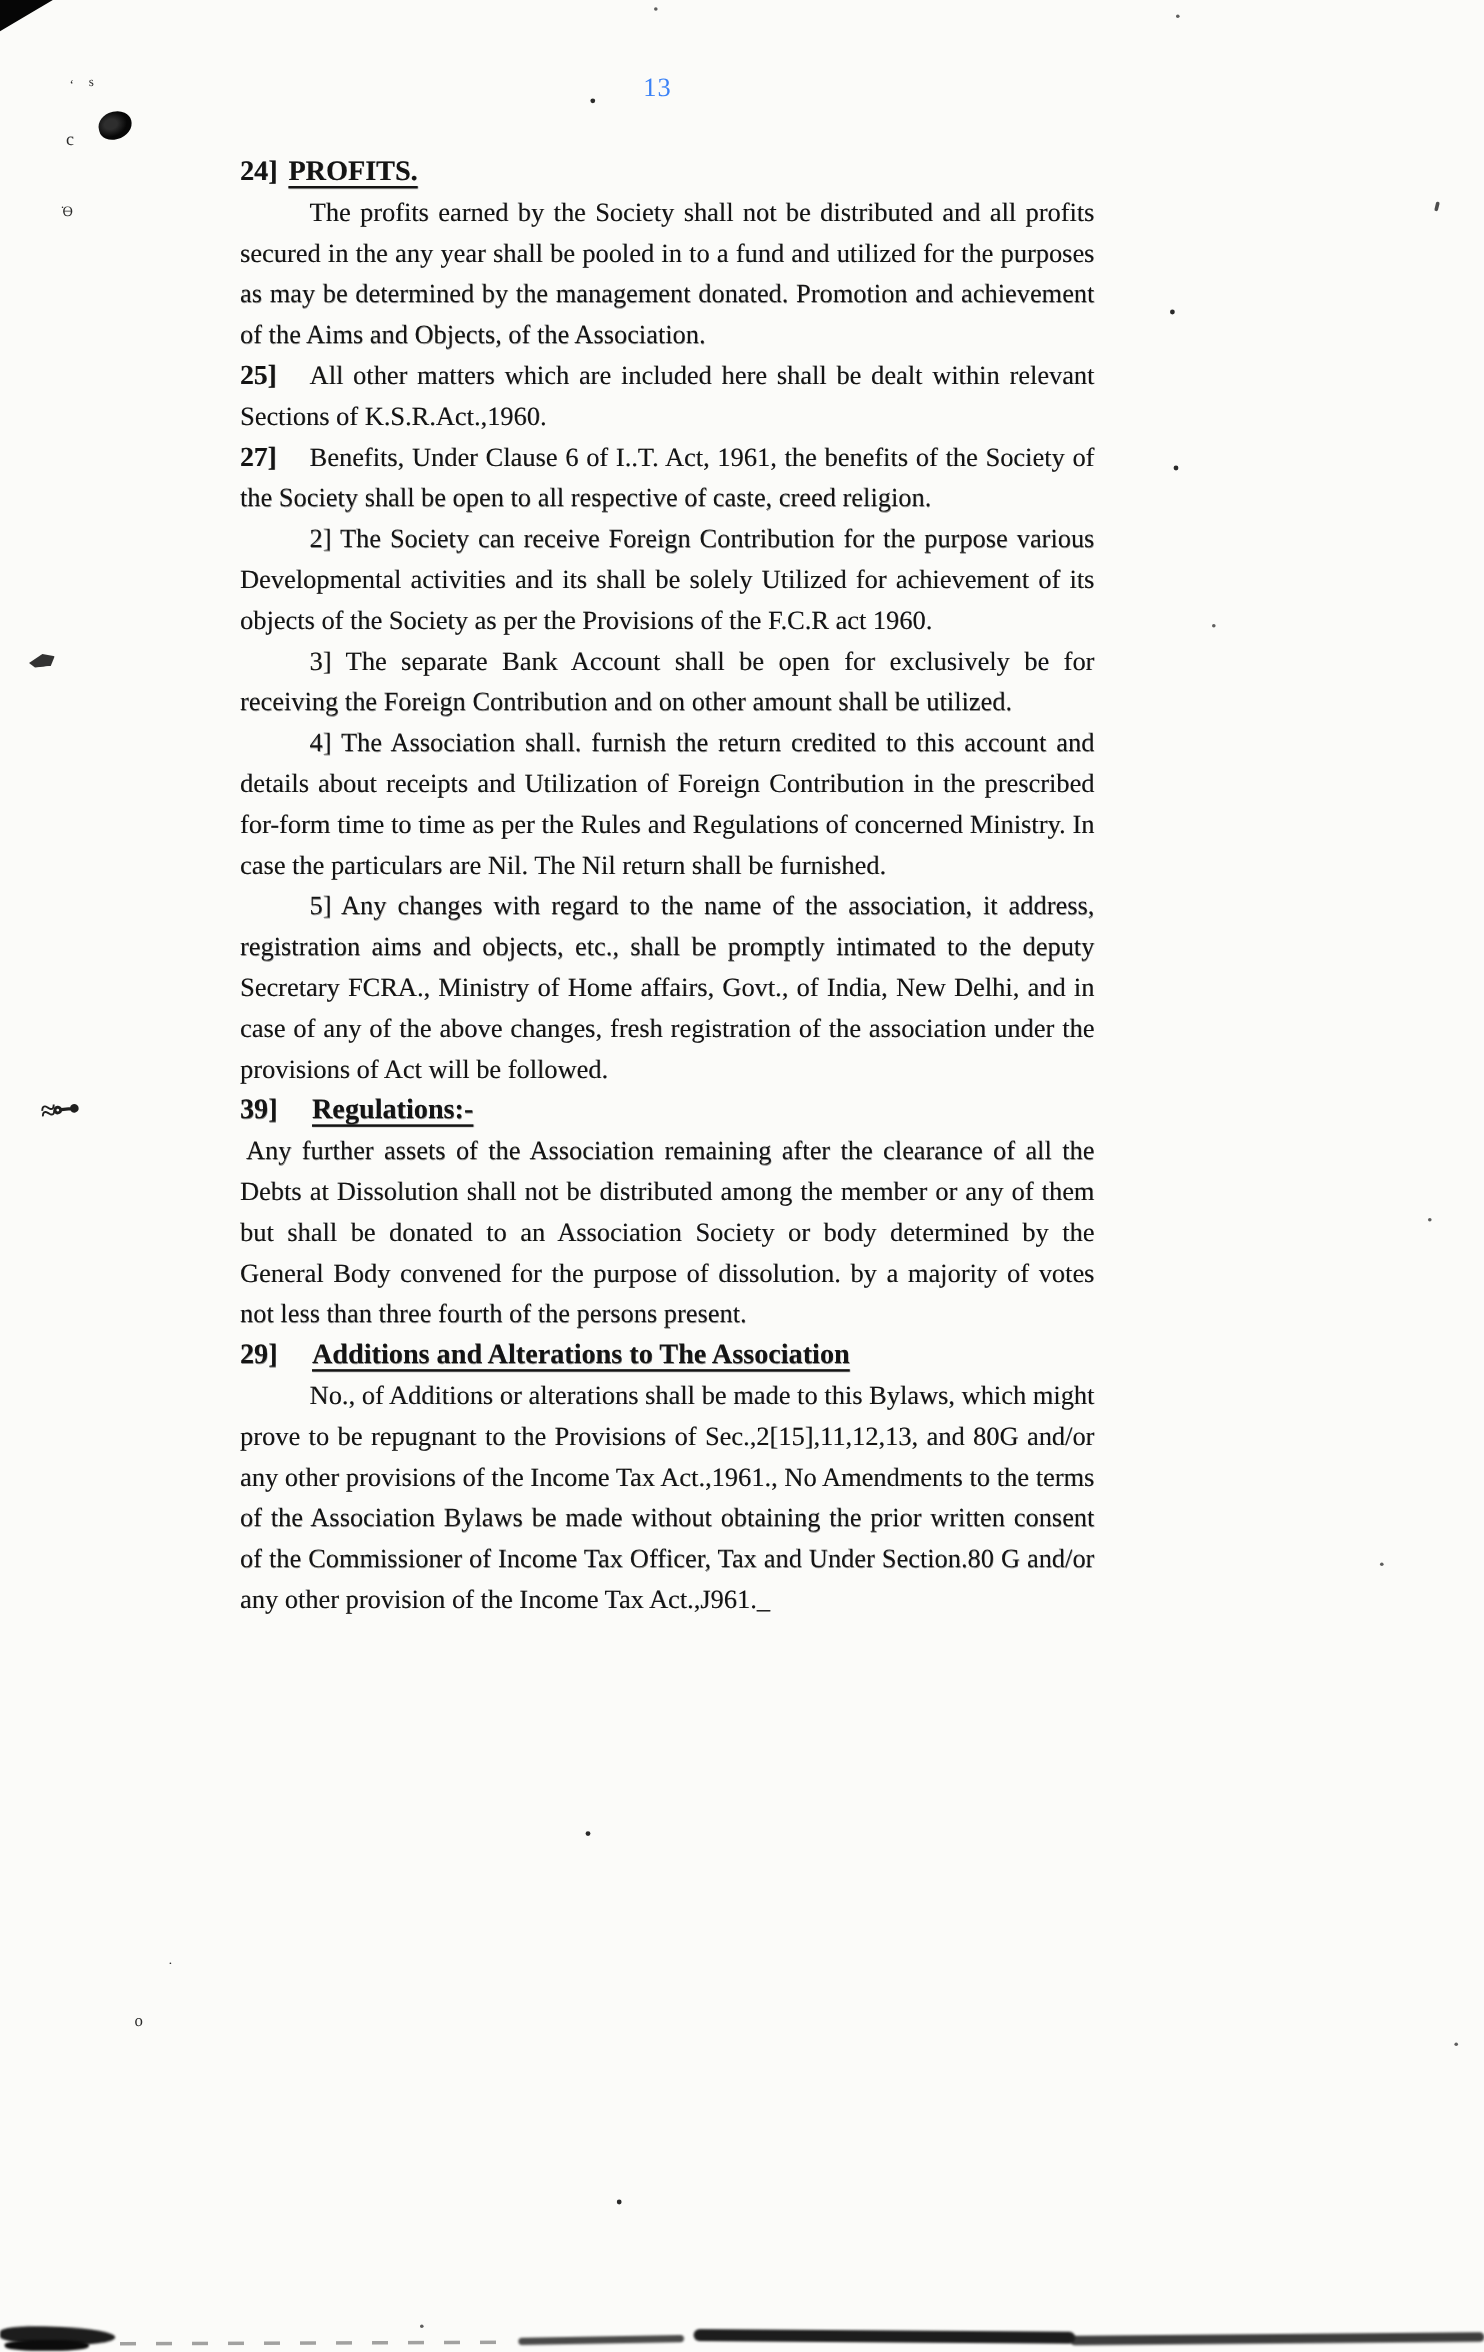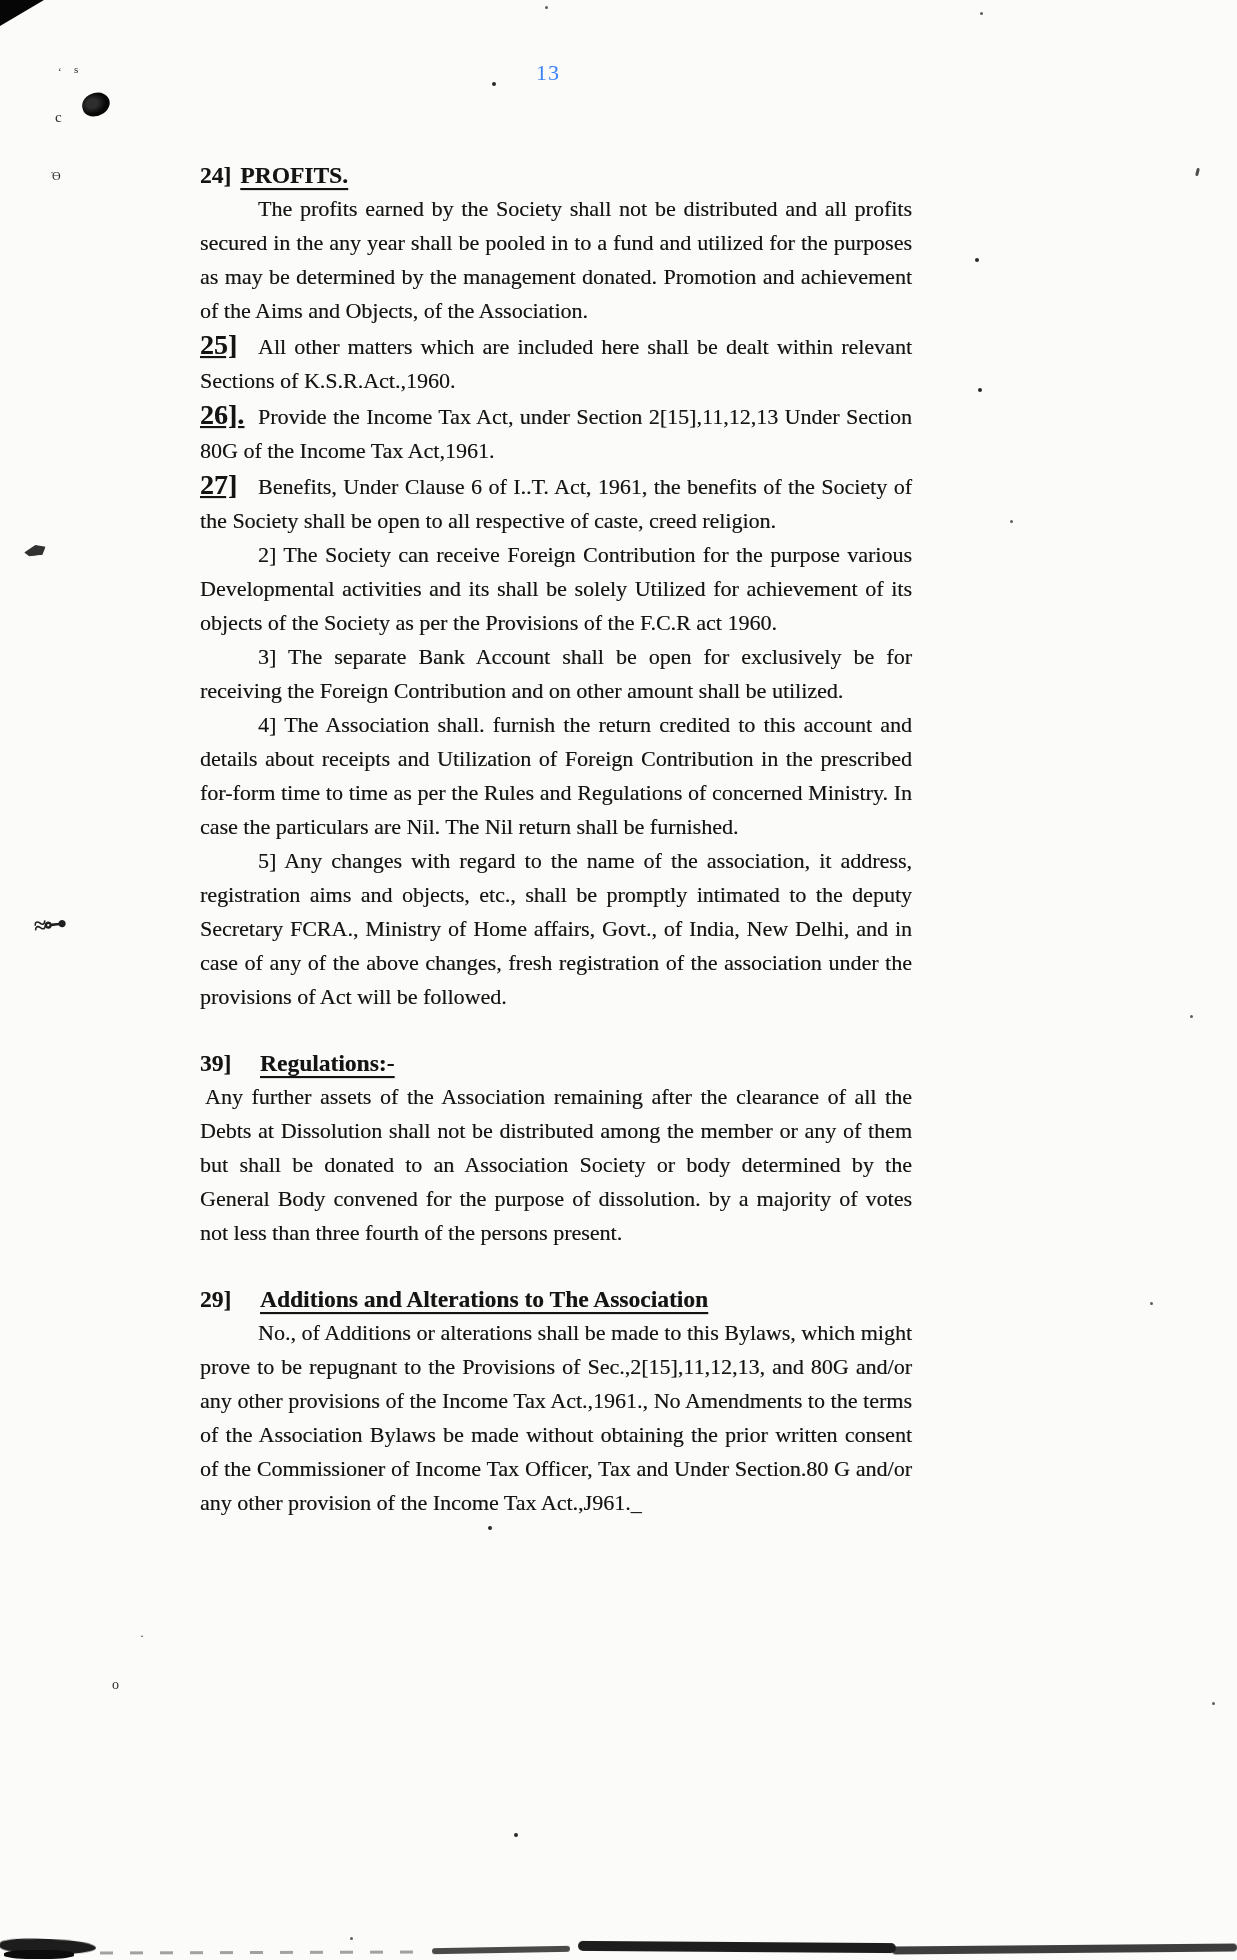--- a/index.html
+++ b/index.html
@@ -21,29 +21,29 @@
   }
   .doc{
     position:absolute;left:200px;top:126px;width:712px;
     font-size:22px;line-height:34px;
     text-align:justify;
     color:#141414;
     text-shadow:0.35px 0.3px 0 rgba(10,10,10,0.45);
   }
   .doc p{margin:0;padding:0;}
   .heading{font-weight:bold;font-size:23.5px;text-align:left;}
-  .hmark{display:inline-block;margin-top:32px;}
+  .hmark{display:inline-block;}
   .hmark.wide{width:60px;}
   .hmark.narrow{margin-right:9px;}
   .htitle{
     text-decoration:underline;
     text-decoration-thickness:2px;
     text-underline-offset:5px;
   }
-  .pmark{display:inline-block;width:58px;font-weight:bold;font-size:28px;text-decoration:underline;}
+  .pmark{display:inline-block;width:58px;font-weight:bold;font-size:23px;}
   .indent{text-indent:58px;}
   .flush1{text-indent:5px;}
 
   
   .artifact{position:absolute;pointer-events:none;}
   .corner-wedge{
     top:0;left:0;width:0;height:0;
     border-top:26px solid #060606;
     border-right:44px solid transparent;
   }
@@ -86,21 +86,20 @@
   <div class="page-number">13</div>
 
   <div class="doc">
 
     <p class="heading"><span class="hmark narrow">24]</span><span class="htitle">PROFITS.</span></p>
 
     <p class="indent"><span>The profits earned by the Society shall not be distributed and all profits secured in the any year shall be pooled in to a fund and utilized for the purposes as may be determined by the management donated. Promotion and achievement of the Aims and Objects, of the Association.</span></p>
 
     <p><span class="pmark">25]</span><span>All other matters which are included here shall be dealt within relevant Sections of K.S.R.Act.,1960.</span></p>
 
-    <p><span class="pmark">26].</span><span>Provide the Income Tax Act, under Section 2[15],11,12,13 Under Section 80G of the Income Tax Act,1961.</span></p>
 
     <p><span class="pmark">27]</span><span>Benefits, Under Clause 6  of I..T. Act, 1961, the benefits of the Society of the Society shall be open to all respective of caste, creed religion.</span></p>
 
 
     <p class="indent"><span>2] The Society can receive Foreign Contribution for the purpose various Developmental activities and its shall be solely Utilized for achievement of its objects of the Society as per the Provisions of the F.C.R act 1960.</span></p>
 
     <p class="indent"><span>3] The separate Bank Account shall be open for exclusively be for receiving the Foreign Contribution and on other amount shall be utilized.</span></p>
 
     <p class="indent"><span>4] The Association shall. furnish the return credited to this account and details about receipts and Utilization of Foreign Contribution in the prescribed for-form time to time as per the Rules and Regulations of concerned Ministry.  In case the particulars are Nil.  The Nil return shall be furnished.</span></p>
 

